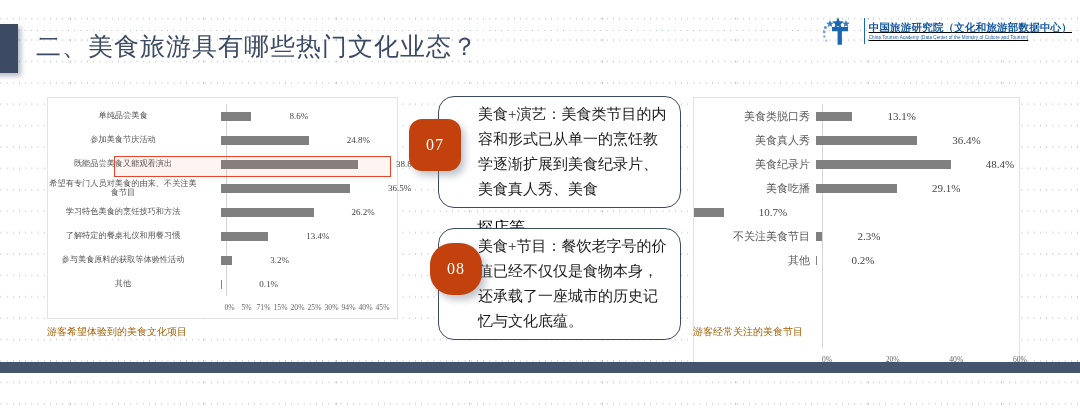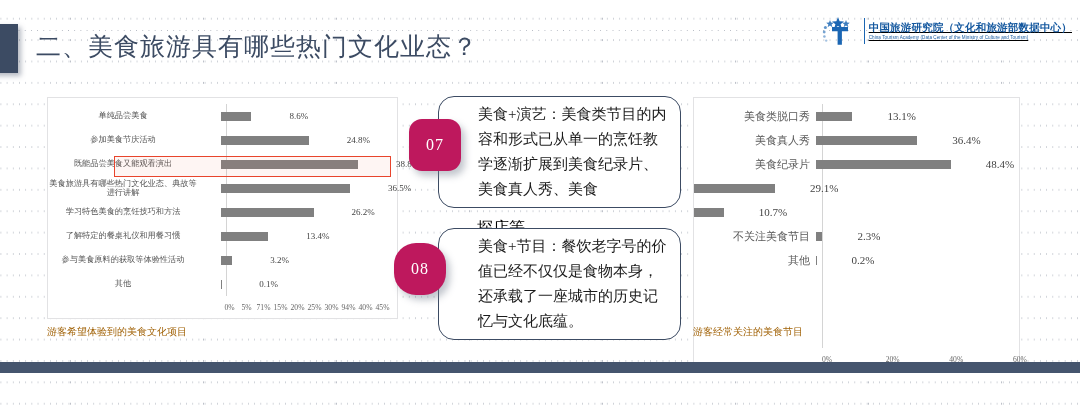--- a/index.html
+++ b/index.html
@@ -115,27 +115,27 @@
   }
   #callout-07{left:438px;top:96px;width:243px;height:112px;}
   #callout-08{left:438px;top:228px;width:243px;height:112px;}
   .callout .text{
     position:absolute;left:39px;top:5px;right:9px;
     font-size:15px;line-height:25px;color:#1b1b1b;
     font-family:"Liberation Serif","DejaVu Serif",serif;
   }
   .badge{
     position:absolute;width:52px;height:52px;border-radius:13px;
-    background:#be185d;color:#ffffff;
+    background:#c2410c;color:#ffffff;
     display:flex;align-items:center;justify-content:center;
     font-size:16px;letter-spacing:1px;
     box-shadow:4px 5px 7px rgba(120,128,145,.45);
   }
   #badge-07{left:409px;top:119px;}
-  #badge-08{left:394px;top:243px;border-radius:22px;}
+  #badge-08{left:430px;top:243px;border-radius:22px;}
 
   
   #bottom-bar{position:absolute;left:0;top:362px;width:1080px;height:11px;background:#45556e;}
 </style>
 </head>
 <body>
 
 <div id="grid-bg"></div>
 
 <div id="title-accent"></div>
@@ -180,21 +180,21 @@
         </div>
       </div>
       <div class="lc-row">
         <div class="lc-label">既能品尝美食又能观看演出</div>
         <div class="lc-plot">
           <div class="bar" style="width: 137.093px; background: rgb(128, 128, 128);"></div>
           <span class="bar-val">38.8%</span>
         </div>
       </div>
       <div class="lc-row">
-        <div class="lc-label">美食旅游具有哪些热门文化业态、典故等进行讲解</div>
+        <div class="lc-label">希望有专门人员对美食的由来、不关注美食节目</div>
         <div class="lc-plot">
           <div class="bar" style="width: 128.967px; background: rgb(128, 128, 128);"></div>
           <span class="bar-val">36.5%</span>
         </div>
       </div>
       <div class="lc-row">
         <div class="lc-label">学习特色美食的烹饪技巧和方法</div>
         <div class="lc-plot">
           <div class="bar" style="width: 92.5733px; background: rgb(128, 128, 128);"></div>
           <span class="bar-val">26.2%</span>
@@ -256,20 +256,21 @@
         </div>
       </div>
       <div class="rc-row">
         <div class="rc-label">美食纪录片</div>
         <div class="rc-plot">
           <div class="bar" style="width: 134.713px; background: rgb(128, 128, 128);"></div>
           <span class="rc-val">48.4%</span>
         </div>
       </div>
       <div class="rc-row">
+        <div class="rc-label">美食吃播</div>
         <div class="rc-plot">
           <div class="bar" style="width: 80.995px; background: rgb(128, 128, 128);"></div>
           <span class="rc-val">29.1%</span>
         </div>
       </div>
       <div class="rc-row">
         <div class="rc-plot">
           <div class="bar" style="width: 29.7817px; background: rgb(128, 128, 128);"></div>
           <span class="rc-val">10.7%</span>
         </div>

